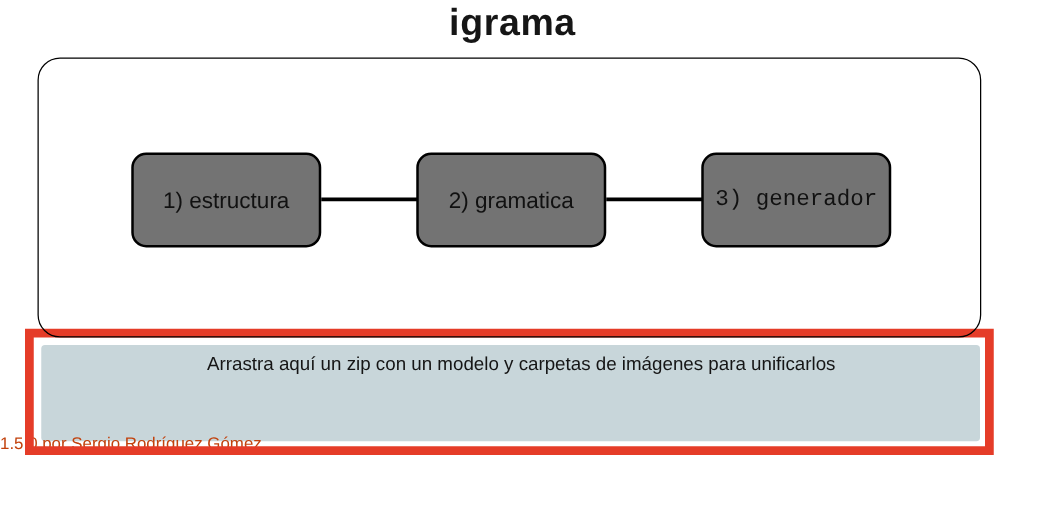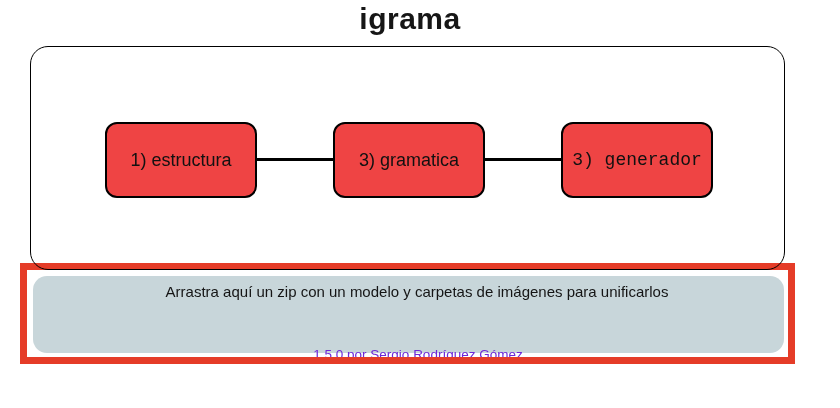--- a/index.html
+++ b/index.html
@@ -37,21 +37,21 @@
     border:1.5px solid #000;
     border-radius:18px;
     background:transparent;
     z-index:4;
     pointer-events:none;
   }
   .step-box{
     position:absolute;
     top:122px;
     width:152px; height:76px;
-    background:#ef4444;
+    background:#737373;
     border:2px solid #000;
     border-radius:12px;
     display:flex;
     align-items:center;
     justify-content:center;
     font-size:18px;
     color:#111;
     z-index:6;
     cursor:pointer;
   }
@@ -65,37 +65,37 @@
     background:#000;
     z-index:5;
   }
   .connector.c1{ left:257px; width:77px; }
   .connector.c2{ left:485px; width:77px; }
   .dropzone{
     position:absolute;
     left:33px; top:276px;
     width:751px; height:77px;
     background:var(--dz);
-    border-radius:14px;
+    border-radius:3px;
     z-index:1;
     text-align:center;
     padding-top:7px;
     padding-left:17px;
   }
   .dropzone-text{
     font-size:15px;
     color:#151515;
   }
   .version-line{
     position:absolute;
     left:0; top:347px;
     width:836px;
-    text-align:center;
+    text-align:left;
     font-size:13.5px;
-    color:#6d28d9;
+    color:#c2410c;
     z-index:2;
   }
   .drag-highlight{
     position:absolute;
     left:20px; top:263px;
     width:775px; height:101px;
     border:7px solid var(--drag);
     background:transparent;
     z-index:3;
     pointer-events:none;
@@ -111,21 +111,21 @@
   <div class="main-panel"></div>
 
   <div class="connector c1"></div>
   <div class="connector c2"></div>
 
   <div class="step-box s1">
     <span>1) estructura</span>
   </div>
 
   <div class="step-box s2">
-    <span>3) gramatica</span>
+    <span>2) gramatica</span>
   </div>
 
   <div class="step-box s3">
     <span>3) generador</span>
   </div>
 
   <div class="dropzone">
     <div class="dropzone-text">Arrastra aquí un zip con un modelo y carpetas de imágenes para unificarlos</div>
   </div>
 

